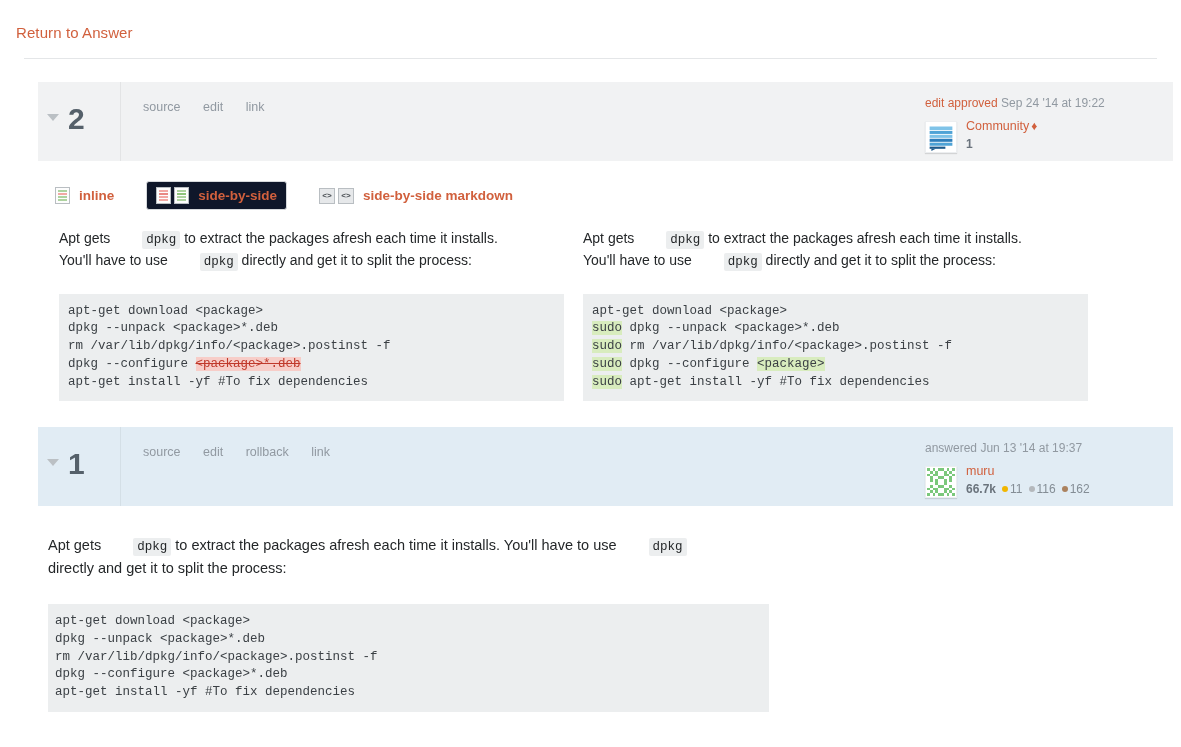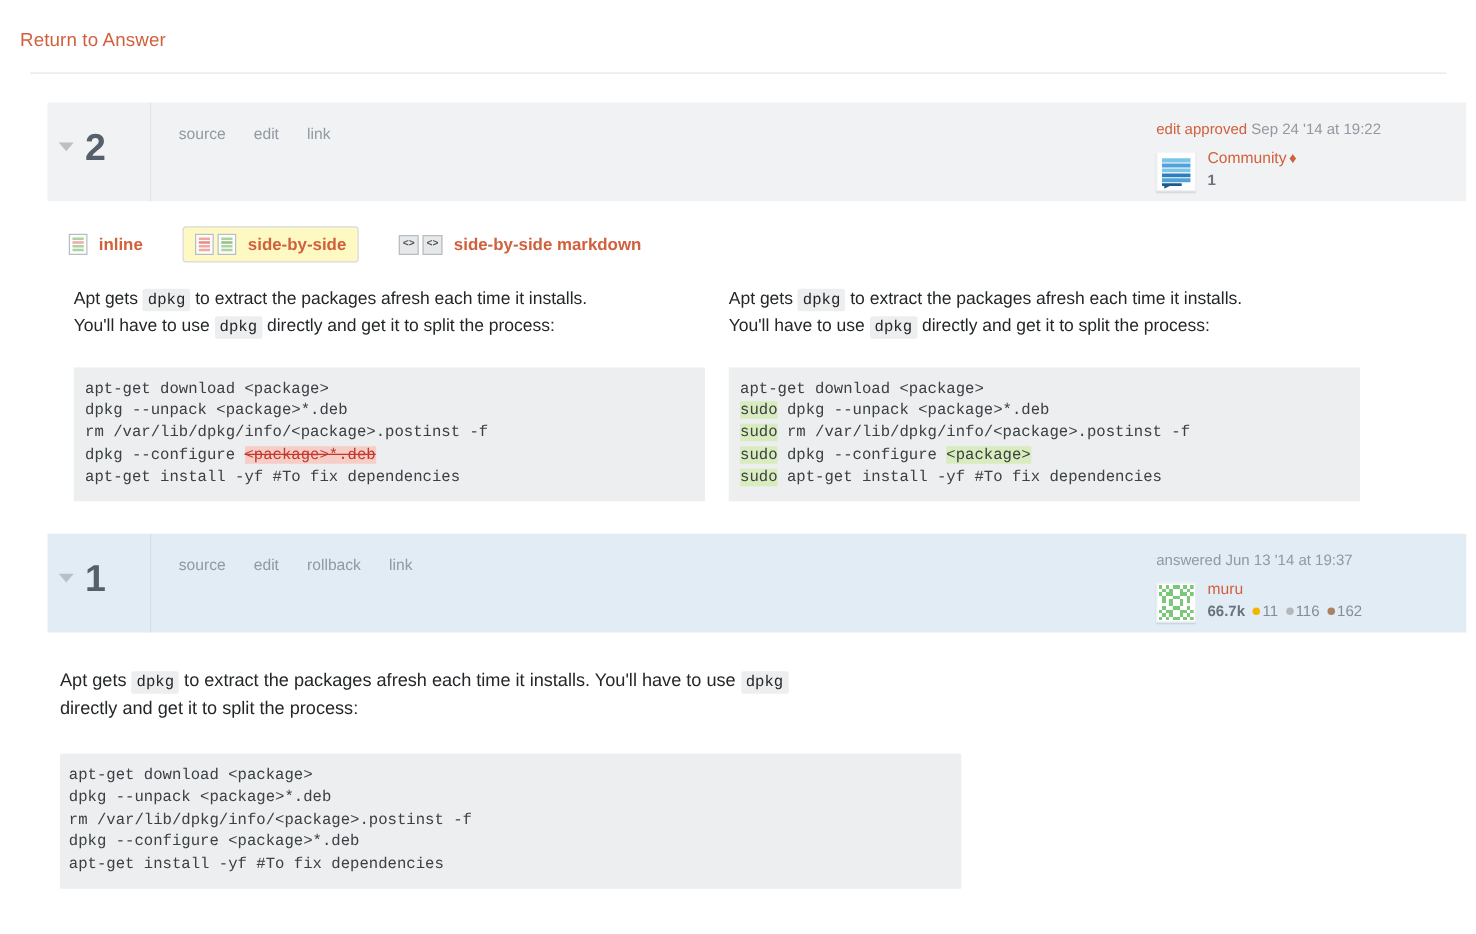--- a/index.html
+++ b/index.html
@@ -134,21 +134,21 @@
     align-items: center;
     padding: 5px 9px;
     margin-right: 22px;
     border: 1px solid transparent;
     border-radius: 3px;
     color: #d1603d;
     font-size: 13.5px;
     text-decoration: none;
     cursor: pointer;
   }
-  .vtab.active { background: #fef9c3; border-color: #d6d9dc; }
+  .vtab.active { background: #0f172a; border-color: #d6d9dc; }
   .vtab .ic { margin-right: 9px; display: flex; }
 
   .pgicon {
     width: 15px; height: 17px;
     background: #fdfdfd;
     border: 1px solid #b9bec2;
     padding: 2px 2px;
     display: flex; flex-direction: column; justify-content: space-between;
   }
   .pgicon i { display: block; height: 2px; width: 100%; }
@@ -182,20 +182,21 @@
     line-height: 1.5;
   }
   .pane-text .ln { display: block; }
   code.inl {
     font-family: "Liberation Mono", monospace;
     font-size: 12.5px;
     background: #eceeef;
     padding: 2px 4px;
     border-radius: 2px;
     color: #242729;
+    margin-left: 28px;
   }
   pre.codeblock {
     font-family: "Liberation Mono", monospace;
     font-size: 12.5px;
     line-height: 1.42;
     background: #eceeef;
     color: #3b4045;
     margin: 0;
     padding: 9px 9px 10px 9px;
     white-space: pre;

